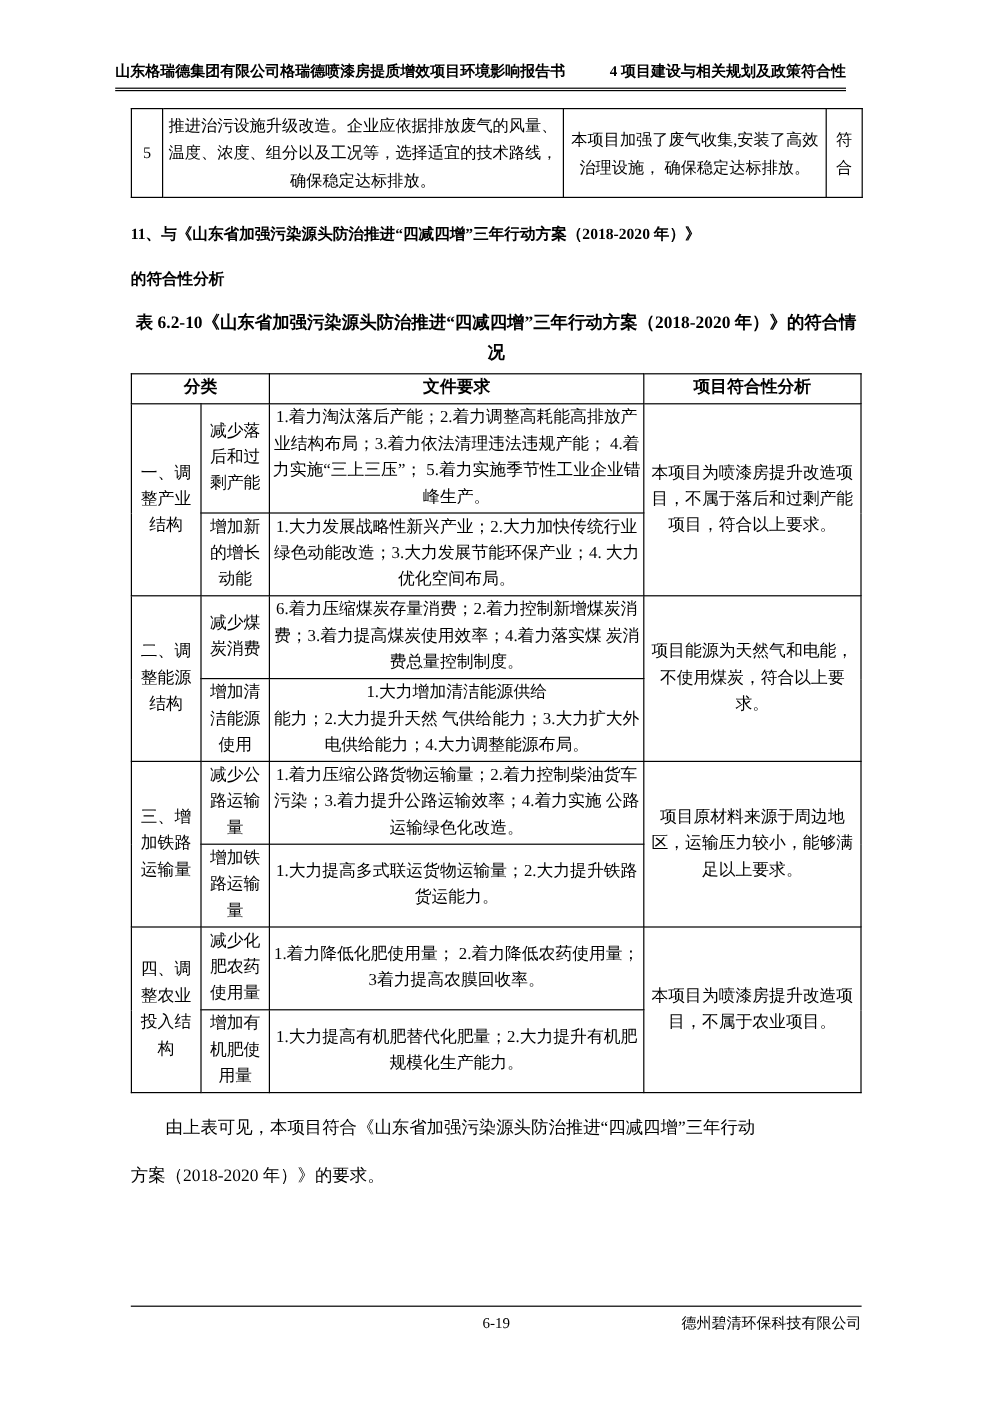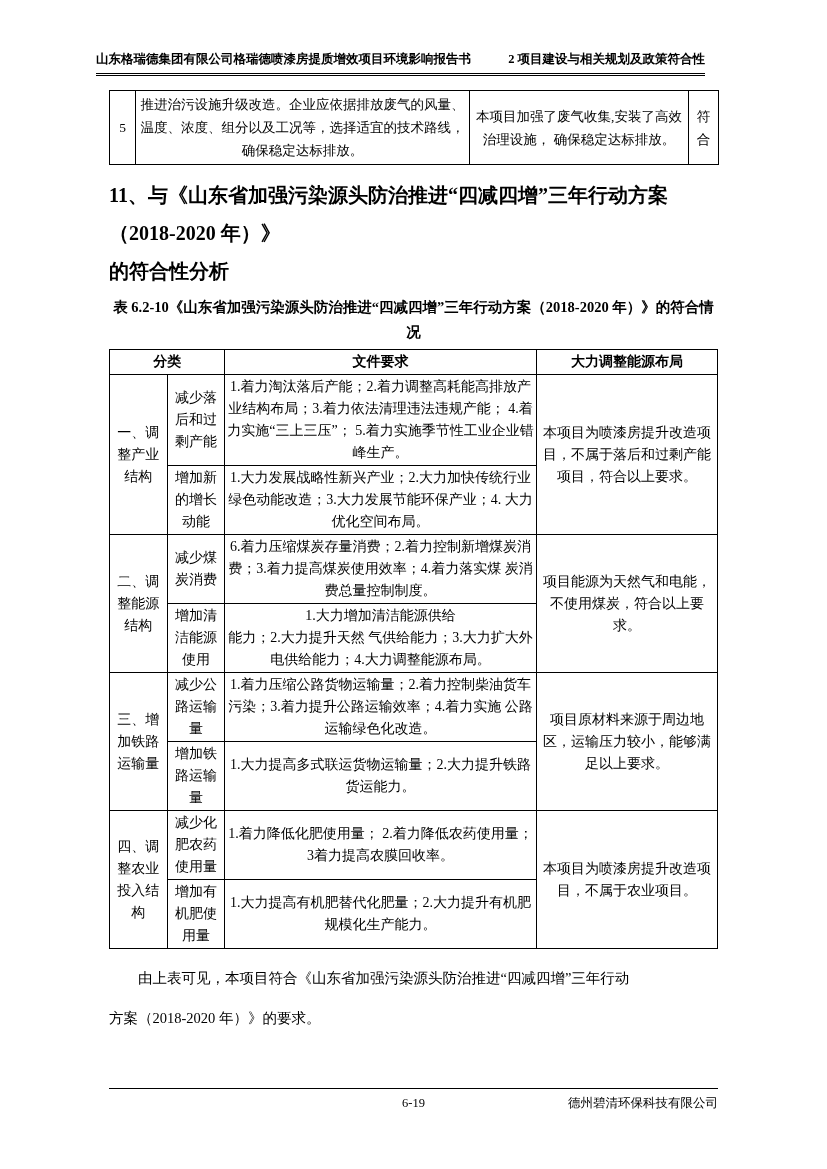--- a/index.html
+++ b/index.html
@@ -26,21 +26,21 @@
   table { border-collapse:collapse; width:609px; table-layout:fixed; }
   td, th { border:1px solid #000; vertical-align:middle; text-align:center; }
 
   .top-table td { font-size:13.5px; line-height:23px; padding:2px 3px; }
   .top-table .c-num { width:26px; }
   .top-table .c-desc { width:334px; }
   .top-table .c-ana { width:219px; }
   .top-table .c-conc { width:30px; }
 
   .section-heading {
-    margin-top:11px; font-size:20px; font-weight:bold;
+    margin-top:11px; font-size:13px; font-weight:bold;
     line-height:38px; white-space:pre-line; text-align:left;
   }
   .table-caption {
     margin-top:5px; font-size:14.5px; font-weight:bold;
     line-height:25px; text-align:center;
   }
 
   .main-table { margin-top:4px;border-radius:13px; }
   .main-table td, .main-table th { font-size:14px; line-height:22px; padding:1px 2px; }
   .main-table th { font-weight:bold; height:22px; }
@@ -65,21 +65,21 @@
   .footer .pageno { }
   .footer .company { text-align:right; }
 </style>
 </head>
 <body>
 
 <div class="page">
 
   <div class="header">
     <span>山东格瑞德集团有限公司格瑞德喷漆房提质增效项目环境影响报告书</span>
-    <span>2 项目建设与相关规划及政策符合性</span>
+    <span>4 项目建设与相关规划及政策符合性</span>
   </div>
 
   <div class="body-flow">
 
     <table class="top-table">
       <tbody>
           <tr>
         <td class="c-num">5</td>
         <td class="c-desc">推进治污设施升级改造。企业应依据排放废气的风量、温度、浓度、组分以及工况等，选择适宜的技术路线，确保稳定达标排放。</td>
         <td class="c-ana">本项目加强了废气收集,安装了高效治理设施， 确保稳定达标排放。</td>
@@ -91,21 +91,21 @@
     <div class="section-heading">11、与《山东省加强污染源头防治推进“四减四增”三年行动方案（2018-2020 年）》
 的符合性分析</div>
 
     <div class="table-caption">表 6.2-10《山东省加强污染源头防治推进“四减四增”三年行动方案（2018-2020 年）》的符合情况</div>
 
     <table class="main-table">
       <tbody>
           <tr>
         <th class="c-cat" colspan="2">分类</th>
         <th class="c-req">文件要求</th>
-        <th class="c-ana2">大力调整能源布局</th>
+        <th class="c-ana2">项目符合性分析</th>
       </tr>
 
       <tr>
         <td class="c-cat" rowspan="2">一、调整产业结构</td>
         <td class="c-sub">减少落后和过剩产能</td>
         <td class="c-req req">1.着力淘汰落后产能；2.着力调整高耗能高排放产业结构布局；3.着力依法清理违法违规产能； 4.着力实施“三上三压”； 5.着力实施季节性工业企业错峰生产。</td>
         <td class="c-ana2" rowspan="2">本项目为喷漆房提升改造项目，不属于落后和过剩产能项目，符合以上要求。</td>
       </tr>
       <tr>
         <td class="c-sub">增加新的增长动能</td>

